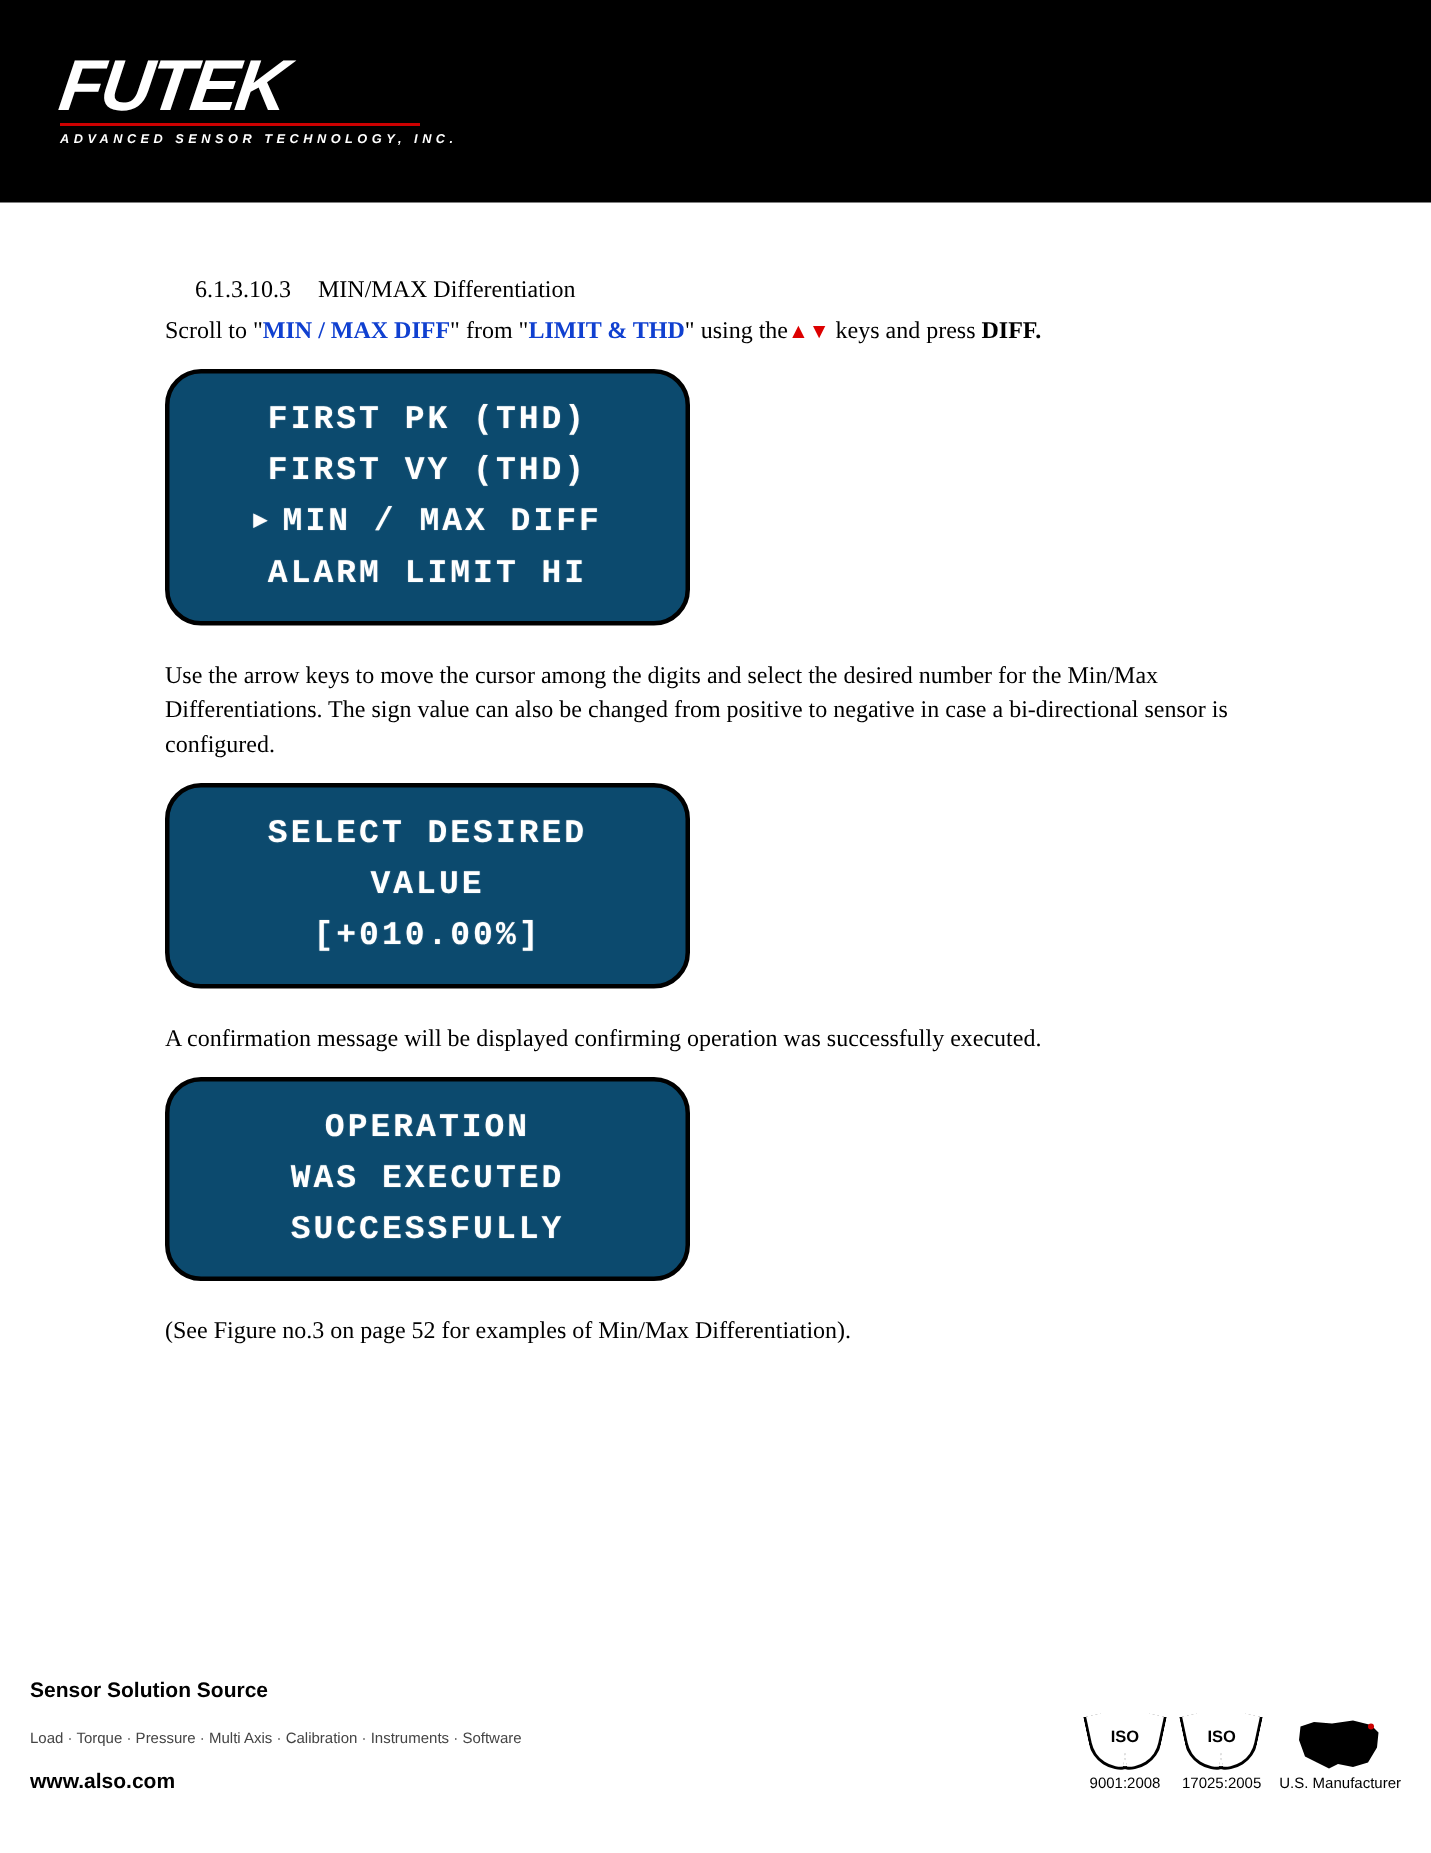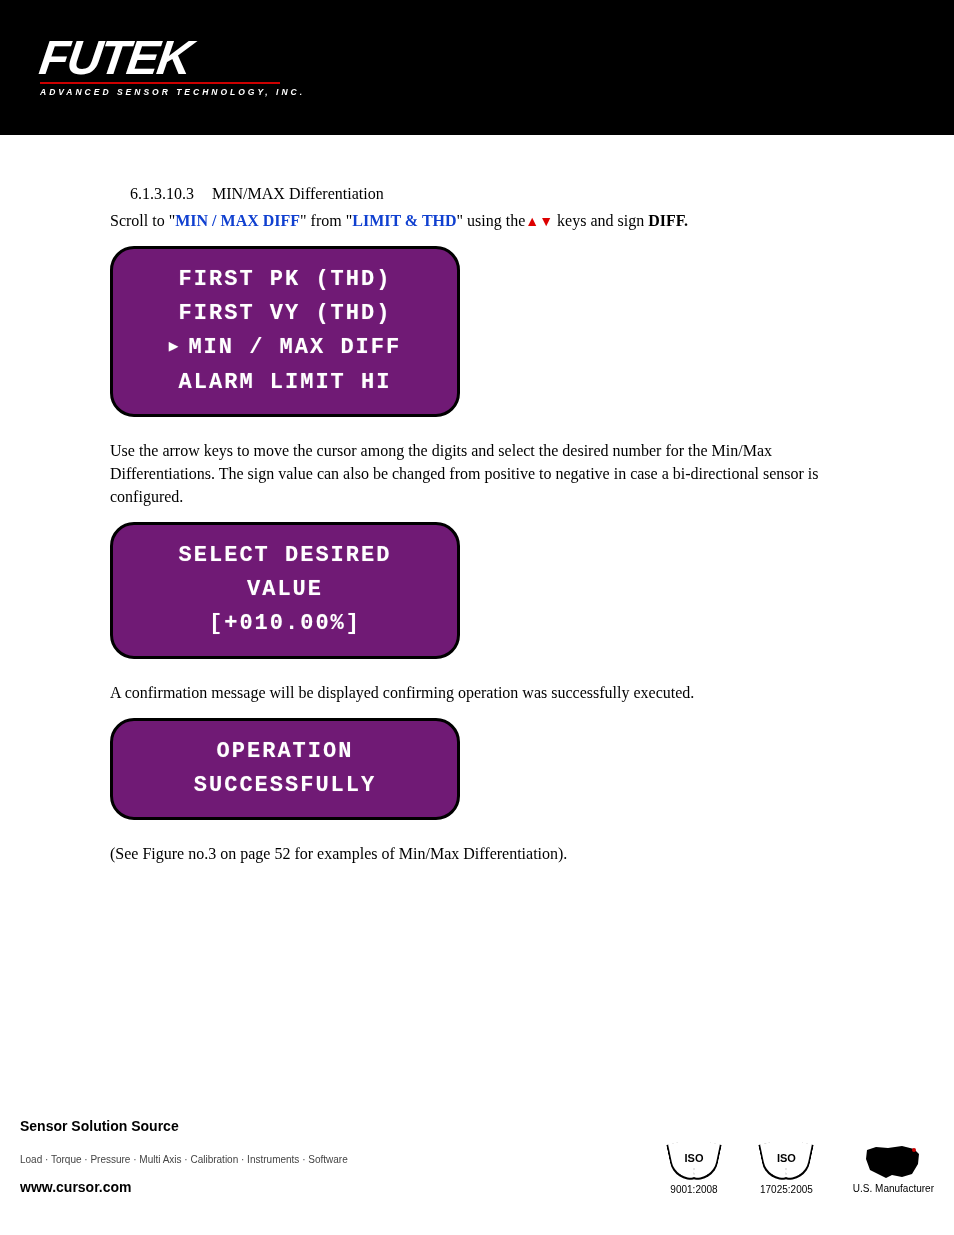--- a/index.html
+++ b/index.html
@@ -44,21 +44,21 @@
     padding: 50px 112px 0 110px;
   }
   .section-num-row { margin-bottom: 6px; }
   .sec-num { display: inline-block; margin-left: 20px; margin-right: 14px; }
   .sec-title { display: inline; }
   .para { margin-bottom: 14px; line-height: 1.45; }
   .blue-term { color: #1040d0; font-weight: bold; }
   .enter-bold { font-weight: bold; }
   .tri-red { color: #d00; font-size: 14px; }
   .lcd {
-    background: #701a75;
+    background: #0c4a6e;
     border: 3px solid #000;
     border-radius: 24px;
     width: 350px;
     padding: 14px 10px;
     margin: 14px 0 22px 0;
     color: #fff;
     font-family: 'Courier New', monospace;
     font-weight: bold;
     font-size: 22px;
     letter-spacing: 2px;
@@ -85,21 +85,21 @@
     padding: 0 20px;
     display: flex;
     justify-content: space-between;
     align-items: flex-end;
   }
   .footer-left { font-family: Arial, sans-serif; }
   .foot-title { font-weight: bold; font-size: 14px; }
   .foot-sub { font-size: 10px; color: #444; margin-top: 20px; }
   .foot-url { font-weight: bold; font-size: 14px; margin-top: 14px; }
   .footer-right {
-    display: flex; gap: 40px; align-items: center;
+    display: flex; gap: 12px; align-items: flex-end;
     font-family: Arial, sans-serif;
   }
   .badge { text-align: center; font-size: 10px; }
   .laurel {
     width: 52px; height: 40px;
     position: relative;
     margin: 0 auto 2px auto;
   }
   .laurel::before, .laurel::after {
     content: "";
@@ -134,21 +134,21 @@
 </div>
 
 <div class="content">
 
   <div class="section-num-row">
     <span class="sec-num">6.1.3.10.3</span>
     <span class="sec-title">MIN/MAX Differentiation</span>
   </div>
 
   <p class="para">
-    <span>Scroll to "</span><span class="blue-term">MIN / MAX DIFF</span><span>" from "</span><span class="blue-term">LIMIT &amp; THD</span><span>" using the</span><span class="tri-red">▲</span><span class="tri-red">▼</span><span> keys and sign </span><span class="enter-bold">DIFF.</span>
+    <span>Scroll to "</span><span class="blue-term">MIN / MAX DIFF</span><span>" from "</span><span class="blue-term">LIMIT &amp; THD</span><span>" using the</span><span class="tri-red">▲</span><span class="tri-red">▼</span><span> keys and press </span><span class="enter-bold">DIFF.</span>
   </p>
 
   <div class="lcd">
     <div class="row"><span>FIRST PK (THD)</span></div>
     <div class="row"><span>FIRST VY (THD)</span></div>
     <div class="row"><span class="ptr">▶</span><span>MIN / MAX DIFF</span></div>
     <div class="row"><span>ALARM LIMIT HI</span></div>
   </div>
 
   <p class="para">Use the arrow keys to move the cursor among the digits and select the desired number for the Min/Max Differentiations. The sign value can also be changed from positive to negative in case a bi-directional sensor is configured.</p>
@@ -156,32 +156,33 @@
   <div class="lcd">
     <div class="row"><span>SELECT DESIRED</span></div>
     <div class="row"><span>VALUE</span></div>
     <div class="row"><span>[+010.00%]</span></div>
   </div>
 
   <p class="para">A confirmation message will be displayed confirming operation was successfully executed.</p>
 
   <div class="lcd">
     <div class="row"><span>OPERATION</span></div>
+    <div class="row"><span>WAS EXECUTED</span></div>
     <div class="row"><span>SUCCESSFULLY</span></div>
   </div>
 
   <p class="para">(See Figure no.3 on page 52 for examples of Min/Max Differentiation).</p>
 
 </div>
 
 <div class="footer">
   <div class="footer-left">
     <div class="foot-title">Sensor Solution Source</div>
     <div class="foot-sub">Load · Torque · Pressure · Multi Axis · Calibration · Instruments · Software</div>
-    <div class="foot-url">www.cursor.com</div>
+    <div class="foot-url">www.also.com</div>
   </div>
   <div class="footer-right">
     <div class="badge">
       <div class="laurel">
           <div class="iso">ISO</div>
         </div>
       <div>9001:2008</div>
     </div>
     <div class="badge">
       <div class="laurel">

